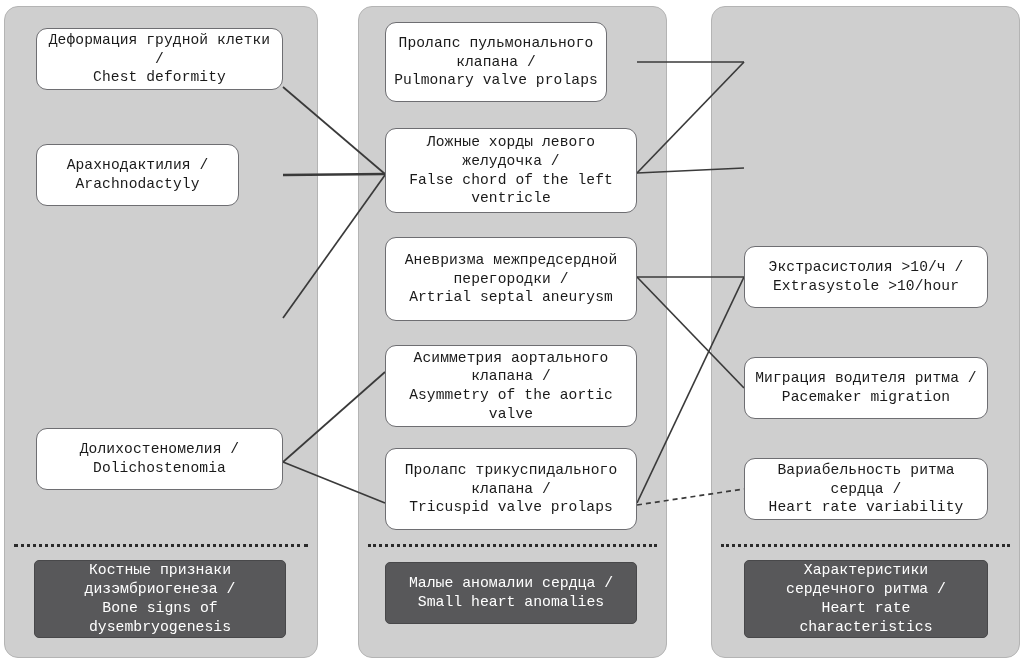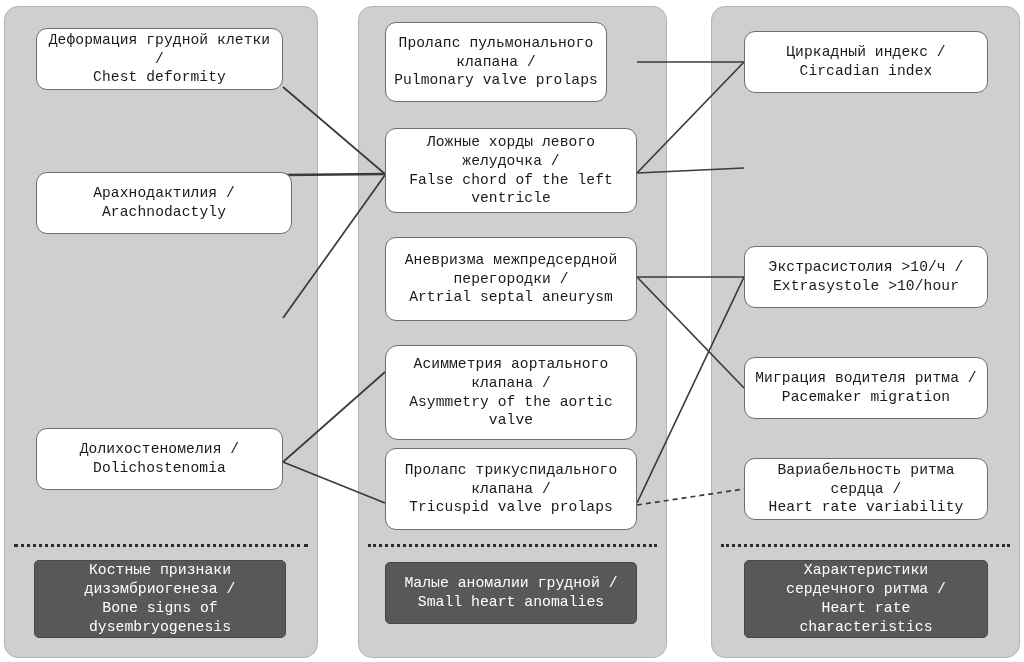--- a/index.html
+++ b/index.html
@@ -88,21 +88,21 @@
       <line x1="637" y1="277" x2="744" y2="388"></line>
       <line x1="637" y1="503" x2="744" y2="277"></line>
       <line x1="637" y1="505" x2="744" y2="489" stroke-dasharray="5 4"></line>
     </g>
   </svg>
 
   <div class="node" style="left:36px;top:28px;width:247px;height:62px;">
     <span>Деформация грудной клетки /
 Chest deformity</span>
   </div>
-  <div class="node" style="left:36px;top:144px;width:256px;height:62px;margin-top:28px;">
+  <div class="node" style="left:36px;top:144px;width:203px;height:62px;">
     <span>Арахнодактилия /
 Arachnodactyly</span>
   </div>
   <div class="node" style="left:36px;top:428px;width:247px;height:62px;">
     <span>Долихостеномелия /
 Dolichostenomia</span>
   </div>
 
   <div class="divider" style="left:14px;top:544px;width:294px;"></div>
 
@@ -120,42 +120,38 @@
   <div class="node" style="left:385px;top:128px;width:252px;height:85px;text-align:center;">
     <span>Ложные хорды левого
 желудочка /
 False chord of the left ventricle</span>
   </div>
   <div class="node" style="left:385px;top:237px;width:252px;height:84px;">
     <span>Аневризма межпредсердной
 перегородки /
 Artrial septal aneurysm</span>
   </div>
-  <div class="node" style="left:385px;top:345px;width:252px;height:95px;border-radius:13px;">
+  <div class="node" style="left:385px;top:345px;width:252px;height:82px;">
     <span>Асимметрия аортального
 клапана /
 Asymmetry of the aortic valve</span>
   </div>
   <div class="node" style="left:385px;top:448px;width:252px;height:82px;">
     <span>Пролапс трикуспидального
 клапана /
 Tricuspid valve prolaps</span>
   </div>
 
   <div class="divider" style="left:368px;top:544px;width:289px;"></div>
 
   <div class="footer-node" style="left:385px;top:562px;width:252px;height:62px;">
-    <span>Малые аномалии грудной /
+    <span>Малые аномалии сердца /
 Small heart anomalies</span>
   </div>
 
-  <div class="node" style="left:744px;top:31px;width:244px;height:62px;">
-    <span>Циркадный индекс /
-Circadian index</span>
-  </div>
   <div class="node" style="left:744px;top:246px;width:244px;height:62px;">
     <span>Экстрасистолия &gt;10/ч /
 Extrasystole &gt;10/hour</span>
   </div>
   <div class="node" style="left:744px;top:357px;width:244px;height:62px;">
     <span>Миграция водителя ритма /
 Pacemaker migration</span>
   </div>
   <div class="node" style="left:744px;top:458px;width:244px;height:62px;">
     <span>Вариабельность ритма сердца /

